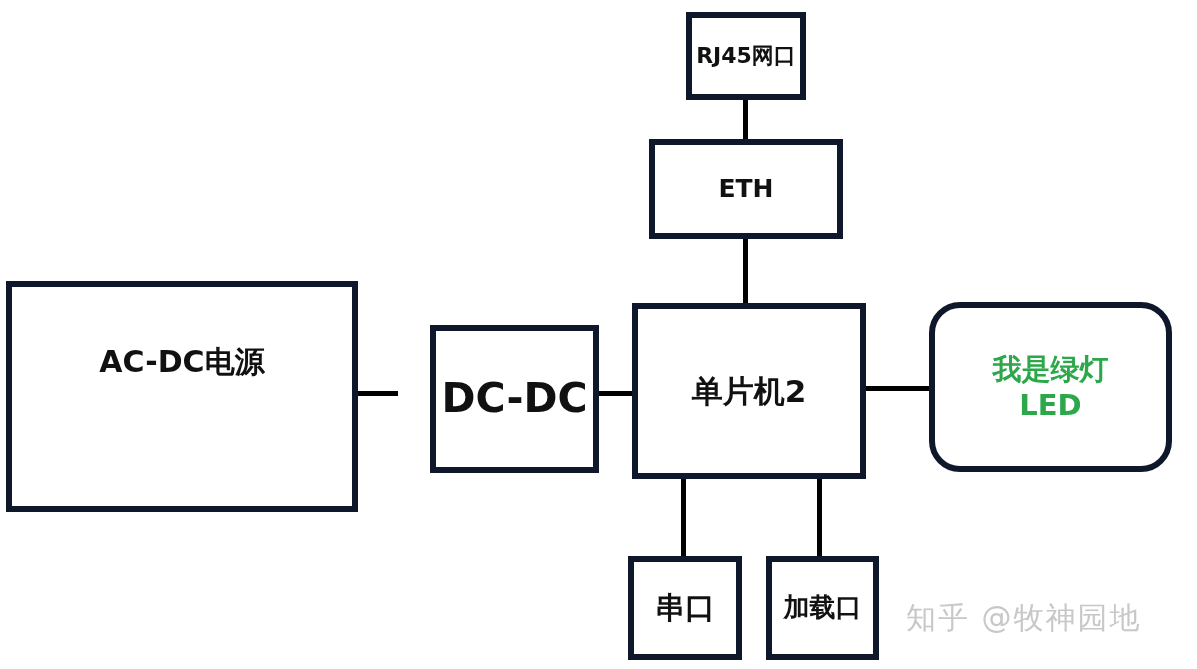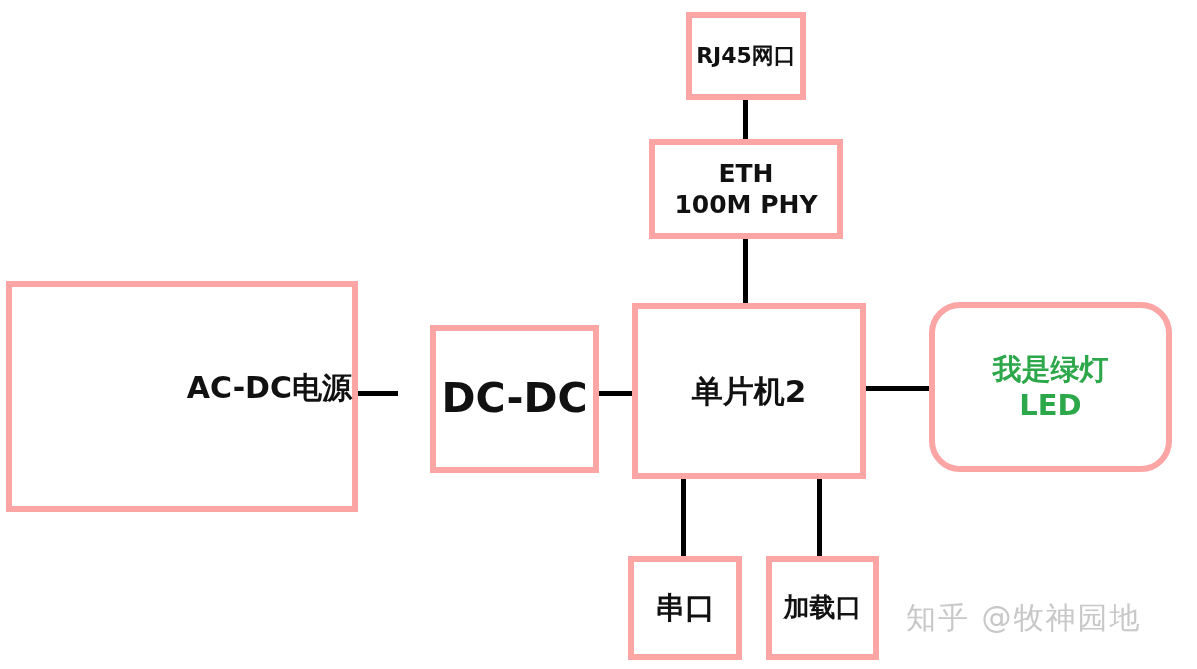--- a/index.html
+++ b/index.html
@@ -1,18 +1,18 @@
 <!DOCTYPE html>
 <html><head>
   <meta charset="utf-8">
   <style>
     html, body { margin: 0; padding: 0; background: #ffffff; }
     body { width: 1197px; height: 669px; position: relative; overflow: hidden;
            font-family: "DejaVu Sans", "Liberation Sans", sans-serif; }
-    .box { position: absolute; border: 6px solid #fca5a5; background: #fff; box-sizing: border-box;
+    .box { position: absolute; border: 6px solid #0f172a; background: #fff; box-sizing: border-box;
            display: flex; flex-direction: column; align-items: center; justify-content: center;
            font-weight: bold; color: #111; text-align: center; line-height: 1.25; }
     .line { position: absolute; background: #000; }
     .watermark { position: absolute; font-size: 30px; color: #c8c8c8; letter-spacing: 2px;
                  font-family: "DejaVu Sans", sans-serif; }
   </style>
 </head>
 <body>
 
 <div class="line" style="left:743px;top:97px;width:5px;height:44px;"></div>
@@ -22,24 +22,23 @@
 <div class="line" style="left:862px;top:386px;width:71px;height:5px;"></div>
 <div class="line" style="left:681px;top:476px;width:5px;height:84px;"></div>
 <div class="line" style="left:817px;top:476px;width:5px;height:84px;"></div>
 
 <div class="box" style="left:686px;top:12px;width:120px;height:88px;font-size:22px;">
   <span>RJ45网口</span>
 </div>
 
 <div class="box" style="left:649px;top:139px;width:194px;height:100px;font-size:25px;">
   <span>ETH</span>
-  <span>100M PHY</span>
 </div>
 
-<div class="box" style="left:6px;top:281px;width:352px;height:231px;font-size:30px;justify-content:flex-start;padding-top:82px;align-items:flex-end;">
+<div class="box" style="left:6px;top:281px;width:352px;height:231px;font-size:30px;justify-content:flex-start;padding-top:56px;">
   <span>AC-DC电源</span>
 </div>
 
 <div class="box" style="left:394px;top:325px;width:169px;height:148px;font-size:41px;margin-left:36px;">
   <span>DC-DC</span>
 </div>
 
 <div class="box" style="left:632px;top:303px;width:234px;height:176px;font-size:31px;">
   <span>单片机2</span>
 </div>

